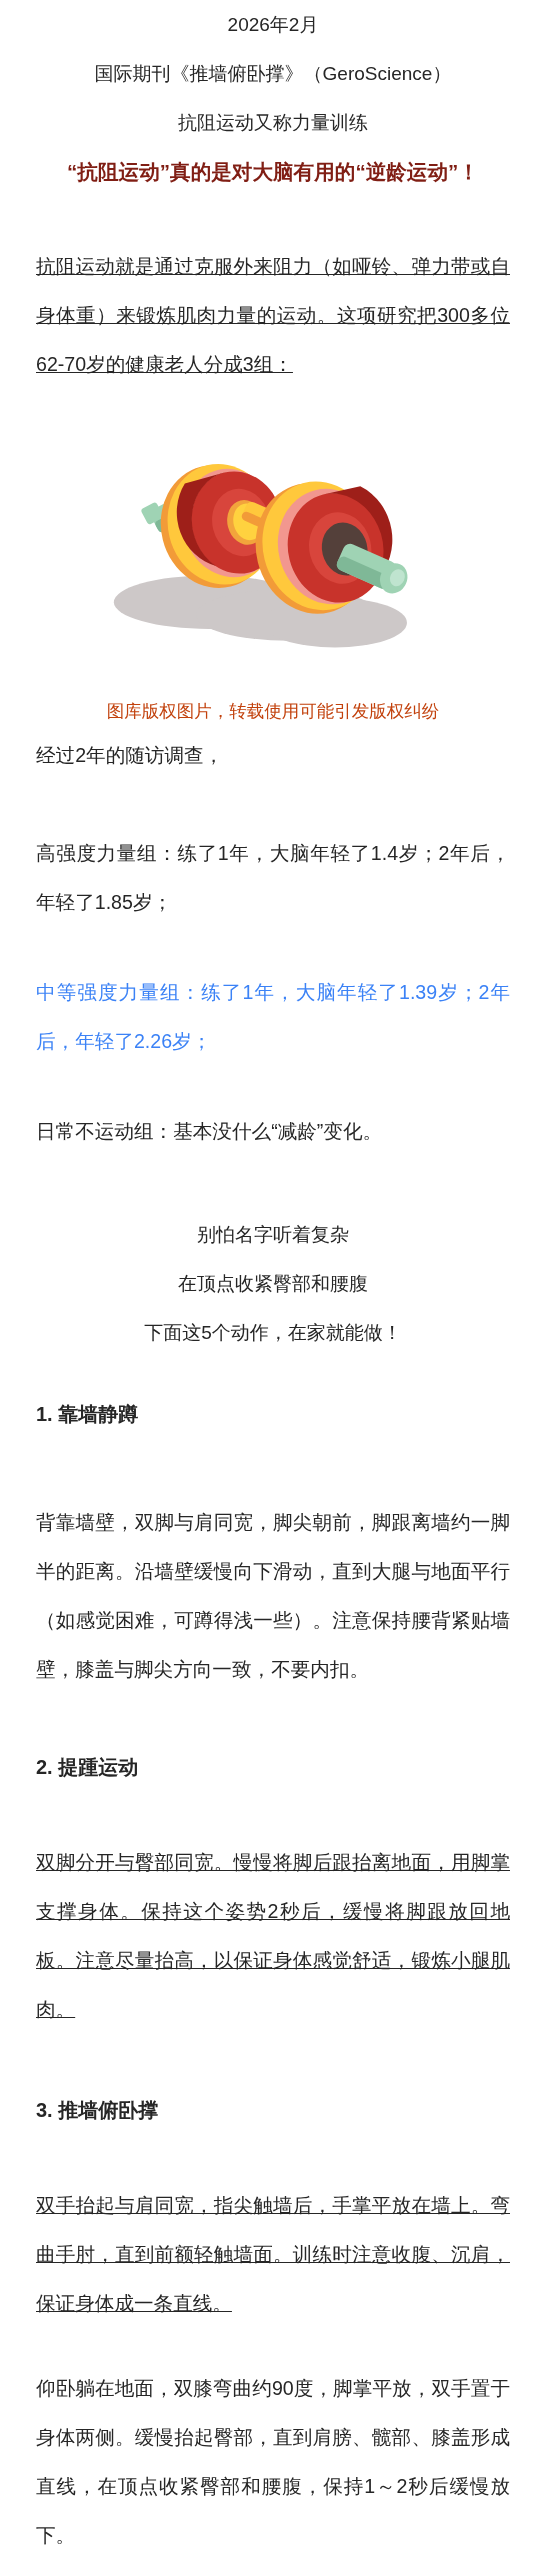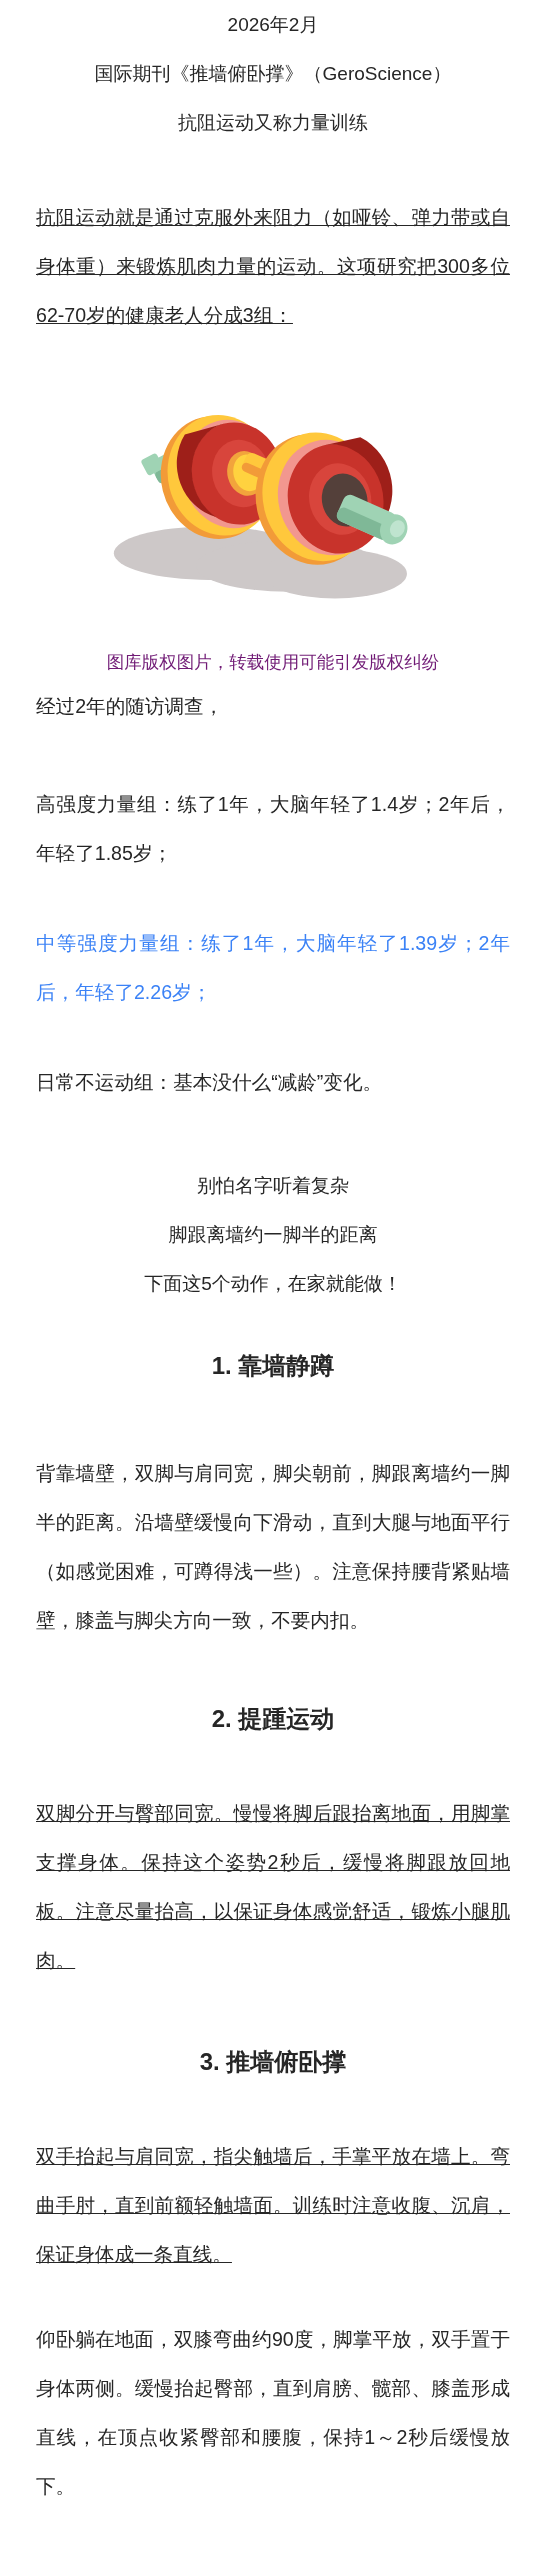--- a/index.html
+++ b/index.html
@@ -16,45 +16,46 @@
     font-size:20.6px;font-weight:bold;color:#801e14;
     line-height:49px;margin:0;text-align:center;white-space:nowrap;
   }
   .para{
     font-size:19.6px;line-height:49px;margin:0;
     text-align:justify;text-justify:inter-character;
     color:#262626;
   }
   .para.red{color:#3b82f6;font-weight:normal;}
   .h-num{
-    font-size:24px;font-weight:bold;line-height:49px;margin:0;
-    color:#262626;text-align:center;
+    font-size:20px;font-weight:bold;line-height:49px;margin:0;
+    color:#262626;text-align:left;
   }
   .caption{
     font-size:17.5px;line-height:49px;margin:0;text-align:center;
-    color:#701a75;
+    color:#c2410c;
   }
   .figure{margin-top:64px;height:234px;width:546px;}
   .m90{margin-top:46px;text-decoration:underline;}
   .mneg10{margin-top:-5.2px;}
   .m95{margin-top:49px;}  .m80{margin-top:41px;}
   .m105{margin-top:54px;}.m65{margin-top:33px;}
   .m115{margin-top:59px;}.m100{margin-top:52px;}
   .m70{margin-top:36px;}
   svg{display:block;}
 </style>
 </head>
 <body>
 
 <div class="page">
   <div class="content">
 
     <p class="t-line center">2026年2月</p>
     <p class="t-line center">国际期刊《推墙俯卧撑》（GeroScience）</p>
     <p class="t-line center">抗阻运动又称力量训练</p>
+    <p class="headline">“抗阻运动”真的是对大脑有用的“逆龄运动”！</p>
 
     <p class="para m90">抗阻运动就是通过克服外来阻力（如哑铃、弹力带或自身体重）来锻炼肌肉力量的运动。这项研究把300多位62-70岁的健康老人分成3组：</p>
   </div>
 
   <div class="figure">
     <svg width="546" height="234" viewBox="0 0 1059 455" xmlns="http://www.w3.org/2000/svg">
 
       <g>
         <ellipse cx="405" cy="290" rx="185" ry="52" fill="#cdc8c8"></ellipse>
         <ellipse cx="560" cy="315" rx="180" ry="50" fill="#cdc8c8"></ellipse>
@@ -106,21 +107,21 @@
 
     <p class="caption">图库版权图片，转载使用可能引发版权纠纷</p>
 
     <p class="para mneg10">经过2年的随访调查，</p>
     <p class="para m95">高强度力量组：练了1年，大脑年轻了1.4岁；2年后，年轻了1.85岁；</p>
     <p class="para red m80">中等强度力量组：练了1年，大脑年轻了1.39岁；2年后，年轻了2.26岁；</p>
     <p class="para m80">日常不运动组：基本没什么“减龄”变化。</p>
 
     <div class="m105">
       <p class="t-line center">别怕名字听着复杂</p>
-      <p class="t-line center">脚跟离墙约一脚半的距离</p>
+      <p class="t-line center">在顶点收紧臀部和腰腹</p>
       <p class="t-line center">下面这5个动作，在家就能做！</p>
     </div>
 
     <p class="h-num m65">1. 靠墙静蹲</p>
     <p class="para m115">背靠墙壁，双脚与肩同宽，脚尖朝前，脚跟离墙约一脚半的距离。沿墙壁缓慢向下滑动，直到大腿与地面平行（如感觉困难，可蹲得浅一些）。注意保持腰背紧贴墙壁，膝盖与脚尖方向一致，不要内扣。</p>
 
     <p class="h-num m95">2. 提踵运动</p>
     <p class="para m90">双脚分开与臀部同宽。慢慢将脚后跟抬离地面，用脚掌支撑身体。保持这个姿势2秒后，缓慢将脚跟放回地板。注意尽量抬高，以保证身体感觉舒适，锻炼小腿肌肉。</p>
 
     <p class="h-num m100">3. 推墙俯卧撑</p>

